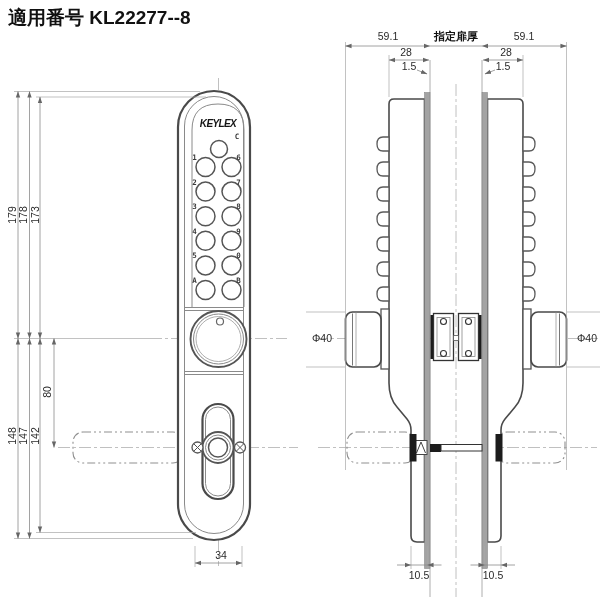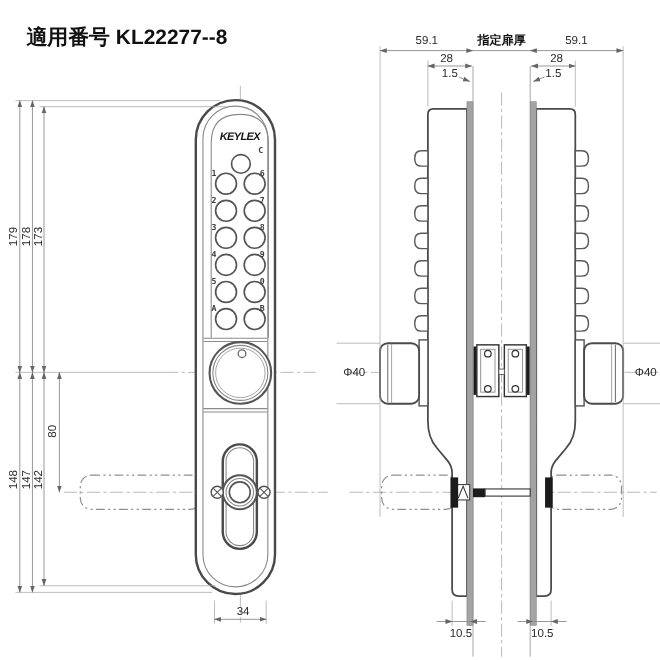--- a/index.html
+++ b/index.html
@@ -1,21 +1,21 @@
 <!DOCTYPE html>
 <html><head>
 <meta charset="utf-8">
 <style>
   html,body{margin:0;padding:0;background:#fff;}
   .stage{
     position:relative;width:600px;height:600px;background:#ffffff;overflow:hidden;
     font-family:"Liberation Sans","DejaVu Sans",sans-serif;
   }
   .title{
-    position:absolute;top:5px;left:8px;margin:16px;
+    position:absolute;top:5px;left:8px;margin:0;
     font-size:19px;font-weight:bold;color:#111;letter-spacing:0px;
     font-family:"Liberation Sans","DejaVu Sans",sans-serif;
   }
   svg{position:absolute;top:0;left:0;}
   .outline{fill:#fff;stroke:#4a4a4a;stroke-width:2.2;}
   .outline2{fill:#fff;stroke:#4a4a4a;stroke-width:1.6;}
   .thin{fill:none;stroke:#8a8a8a;stroke-width:1;}
   .vthin{fill:none;stroke:#9b9b9b;stroke-width:.8;}
   .btn{fill:#fff;stroke:#555;stroke-width:1.5;}
   .sbtn{fill:#fff;stroke:#5a5a5a;stroke-width:1.3;}

